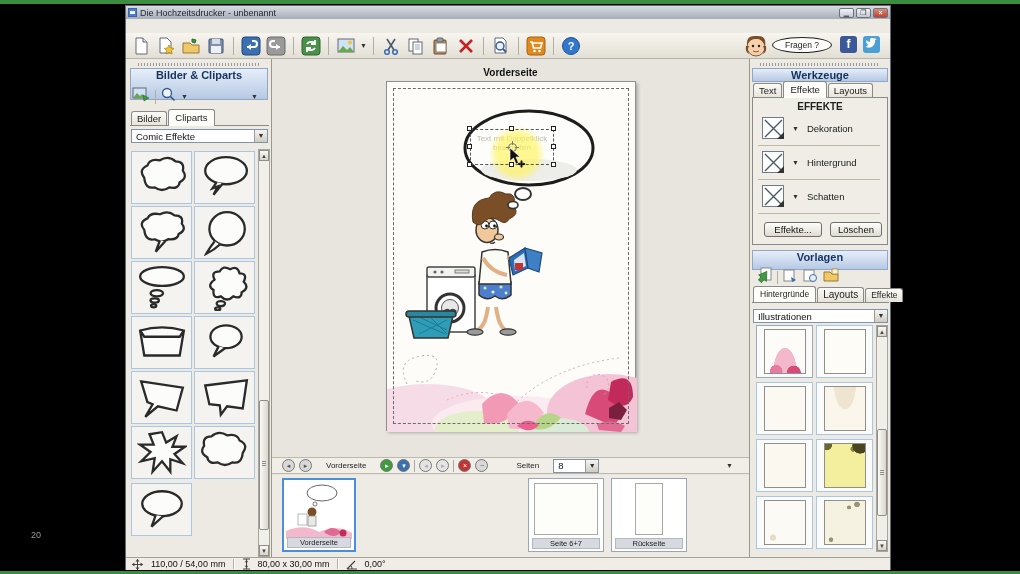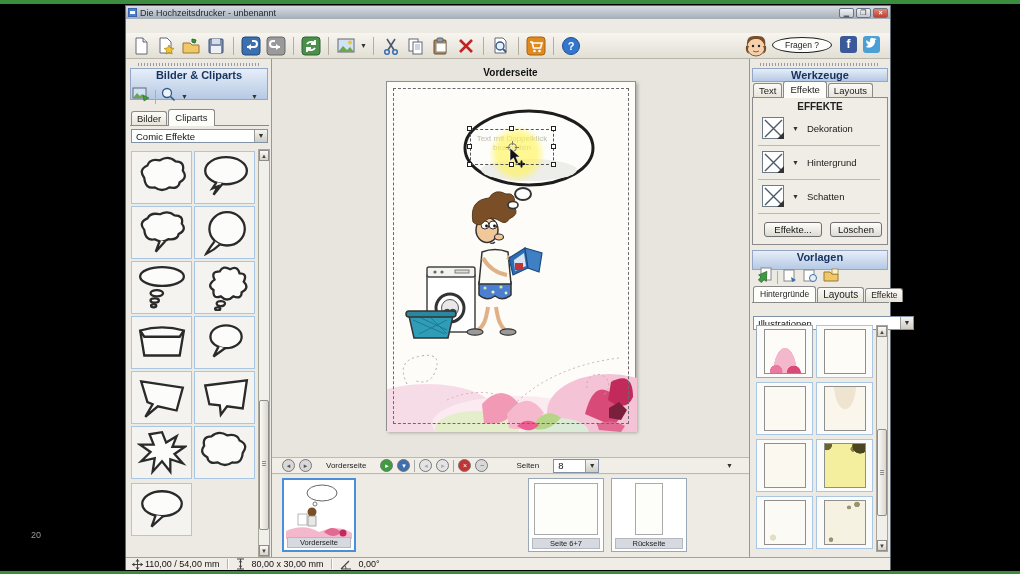--- a/index.html
+++ b/index.html
@@ -608,21 +608,21 @@
               <path d="M1,4 h6 l2,2 h6 v7 h-14 z" fill="#f0c869" stroke="#9a7a30"></path>
               <rect x="9" y="1" width="6" height="5" fill="#fdf3c8" stroke="#9a7a30" stroke-width=".7"></rect>
             </svg></span>
       </div>
       <div class="abs tabrow" style="left:3px;top:227px">
         <div class="tab active" style="font-size:8.5px">Hintergründe</div>
         <div class="tab" style="font-size:10px">Layouts</div>
         <div class="tab" style="font-size:8.5px">Effekte</div>
       </div>
       <div class="abs tabline" style="left:2px;top:243px;width:137px"></div>
-      <div class="abs select" style="left:3px;top:257px;width:161px">
+      <div class="abs select" style="left:3px;top:250px;width:135px">
         <span>Illustrationen</span>
           <span class="dd">▼</span>
       </div>
 
       <div class="tcell" style="left:6px;top:266px;border-color:#9aa8b8">
         <div class="tpage" style="background:#fdfcf8;background-image:radial-gradient(circle at 28% 96%,#e87aa0 12%,transparent 13%),radial-gradient(circle at 72% 99%,#d84a78 13%,transparent 14%),radial-gradient(ellipse at 50% 104%,#f4b8cd 42%,transparent 43%)"></div>
       </div>
       <div class="tcell" style="left:66px;top:266px">
           <div class="tpage" style="background:#fdfcf6"></div>
         </div>
@@ -654,21 +654,21 @@
             <i></i>
           </div>
       </div>
     </div>
 
     <div class="abs statusbar">
       <svg width="11" height="11" style="margin-left:6px">
           <path d="M5.5,0 v11 M0,5.5 h11" stroke="#444" stroke-width="1"></path>
           <path d="M5.5,0 l-2,2.4 h4 z M5.5,11 l-2,-2.4 h4 z M0,5.5 l2.4,-2 v4 z M11,5.5 l-2.4,-2 v4 z" fill="#444"></path>
         </svg>
-      <span style="margin-left:2px">110,00 / 54,00 mm</span>
+      <span style="margin-left:8px">110,00 / 54,00 mm</span>
       <div class="ssep"></div>
       <svg width="9" height="12">
           <path d="M4.5,1 v10 M1,1 h7 M1,11 h7" stroke="#444" stroke-width="1"></path>
           <path d="M4.5,2 l-1.8,2.2 h3.6 z M4.5,10 l-1.8,-2.2 h3.6 z" fill="#444"></path>
         </svg>
       <span style="margin-left:6px">80,00 x 30,00 mm</span>
       <div class="ssep"></div>
       <svg width="12" height="11">
           <path d="M1,10 L11,10 M1,10 L9,2" stroke="#444" stroke-width="1.2"></path>
           <path d="M6,10 A5,5 0 0 0 4.8,6.6" fill="none" stroke="#444" stroke-width="1"></path>

